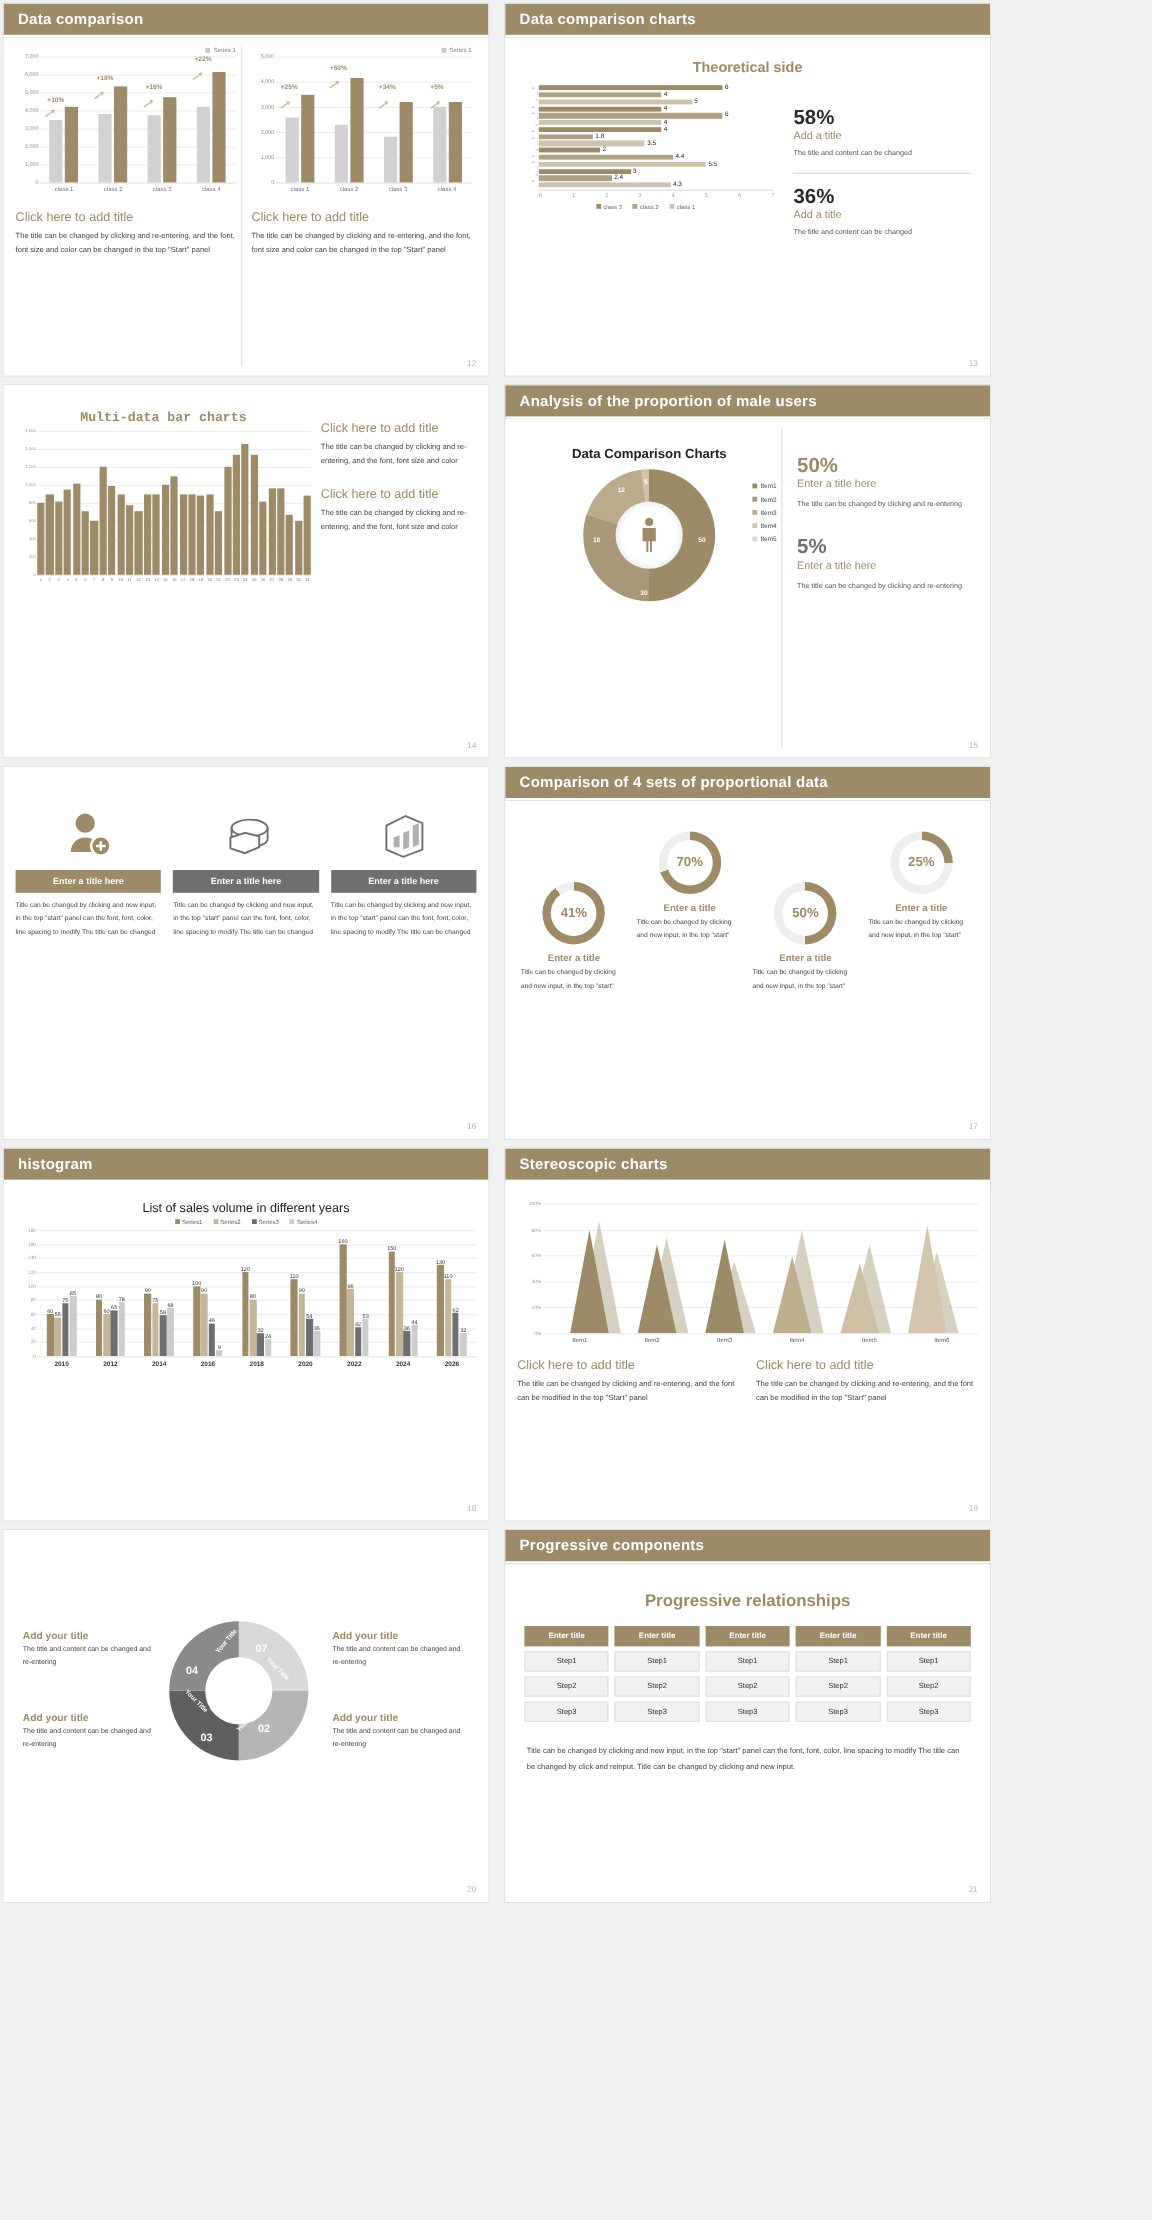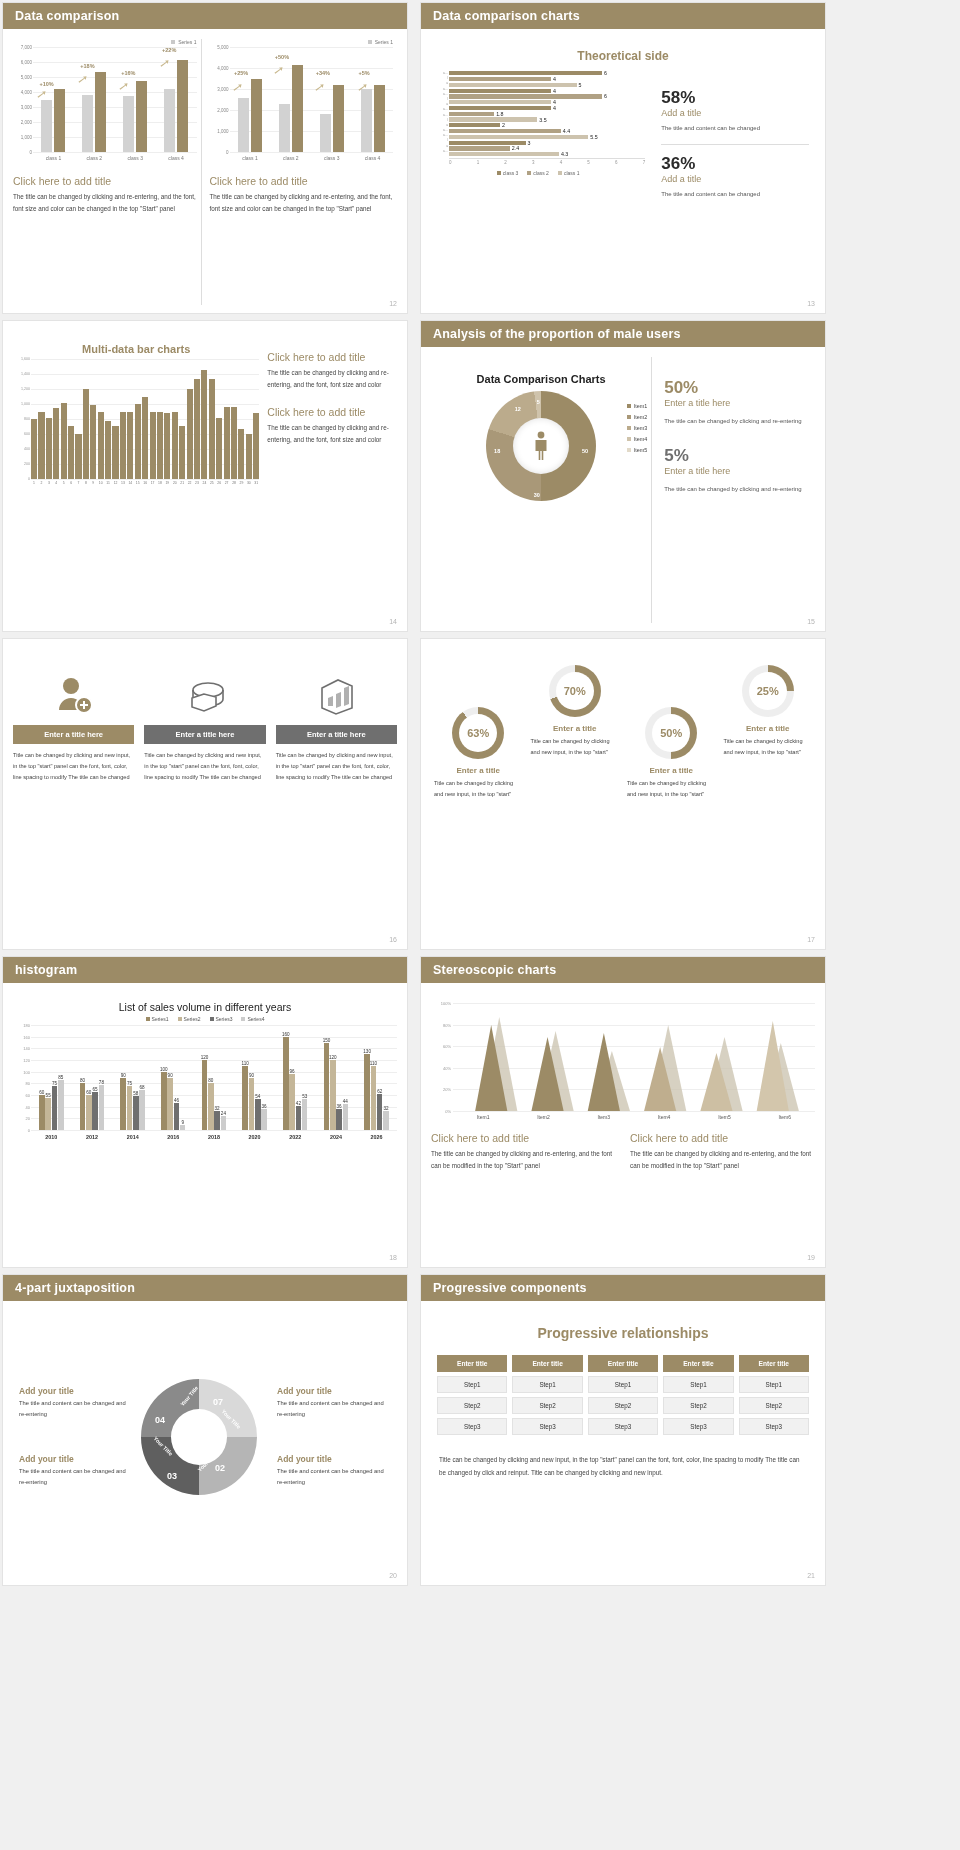--- a/index.html
+++ b/index.html
@@ -77,21 +77,21 @@
   .ylbls { position:absolute; left:0; top:0; font-size:3.2px; color:#999; line-height:1.62; width:17px; text-align:right;}
   .bignum { font-size:17px; font-weight:bold; color:#2b2b2b; line-height:1; }
   .bigsub { font-size:9px; color:#9c8b66; margin:2px 0 5px;}
   .bigtxt { font-size:6px; color:#555; line-height:1.9;}
   .hr13 { border:0;border-top:1px solid #ddd; margin:10px 0;}
 
   
   .s14wrap { display:flex; height:100%; gap:8px;}
   .s14left { flex:1.9; }
   .s14right { flex:1; padding-top:22px;}
-  .h14title { text-align:center; color:#9c8b66; font-size:11px; font-weight:bold; margin:14px 0 4px;}
+  .h14title { text-align:center; color:#9c8b66; font-size:11px; font-weight:bold; margin:14px 0 4px;font-family:Liberation Mono, monospace;}
   .h14chart { position:relative; height:120px; margin-left:18px; }
   .h14y { position:absolute; left:-18px; top:0; bottom:0; width:18px; font-size:3.6px; color:#999;}
   .h14y div { position:absolute; right:1px; transform:translateY(-50%);}
   .h14bars { position:absolute; inset:0; display:flex; align-items:flex-end; gap:1.3px; }
   .h14bars i { flex:1; background:#9c8b66; display:block;}
   .h14x { display:flex; gap:1.3px; margin-left:18px; font-size:3.4px; color:#777; padding-top:2px;}
   .h14x span { flex:1; text-align:center; }
 
   
   .s15wrap { display:flex; height:100%; }
@@ -613,26 +613,29 @@
           </div>
           <div class="s16btn" style="background:#6f6f6f">Enter a title here</div>
           <div class="s16txt">Title can be changed by clicking and new input, in the top "start" panel can the font, font, color, line spacing to modify The title can be changed</div>
         </div>
       </div>
     </div>
     <div class="pgno">16</div>
   </div>
 
   <div class="slide">
+    <div class="hdr">
+      <span>Comparison of 4 sets of proportional data</span>
+    </div>
     <div class="body">
       <div class="s17row">
         <div class="s17col">
           <div style="height:42px"></div>
           <div class="ring" style="background:conic-gradient(#9c8b66 0deg 324deg,#eee 324deg 360deg)">
-            <div class="ringhole">63%</div>
+            <div class="ringhole">41%</div>
           </div>
           <div class="s17t">Enter a title</div>
           <div class="s17p">Title can be changed by clicking and new input, in the top "start"</div>
         </div>
         <div class="s17col">
           <div class="ring" style="background:conic-gradient(#9c8b66 0deg 252deg,#eee 252deg 360deg)">
             <div class="ringhole">70%</div>
           </div>
           <div class="s17t">Enter a title</div>
           <div class="s17p">Title can be changed by clicking and new input, in the top "start"</div>
@@ -889,23 +892,20 @@
         <div>
           <div class="goldtitle">Click here to add title</div>
           <div class="bodytext">The title can be changed by clicking and re-entering, and the font can be modified in the top "Start" panel</div>
         </div>
       </div>
     </div>
     <div class="pgno">19</div>
   </div>
 
   <div class="slide">
-    <div class="hdr">
-      <span>4-part juxtaposition</span>
-    </div>
     <div class="body">
       <div class="s20wrap">
         <div class="s20side">
           <div class="s20blk">
             <div class="s20t">Add your title</div>
             <div class="s20p">The title and content can be changed and re-entering</div>
           </div>
           <div class="s20blk" style="margin-top:34px">
             <div class="s20t">Add your title</div>
             <div class="s20p">The title and content can be changed and re-entering</div>

